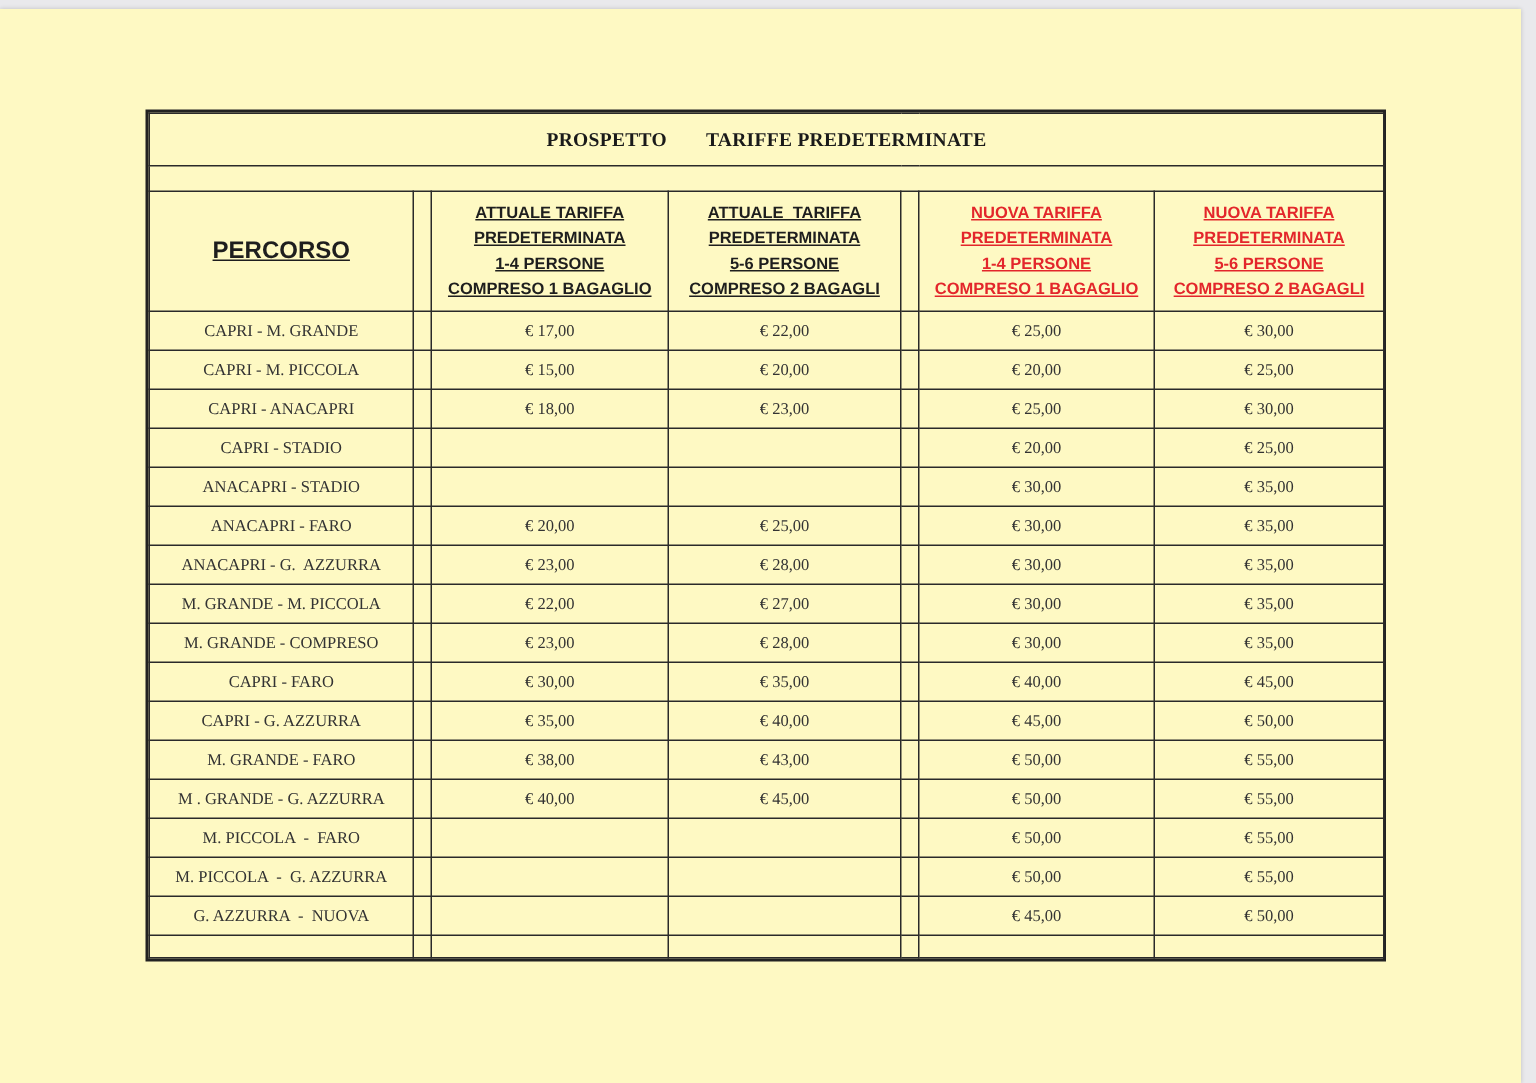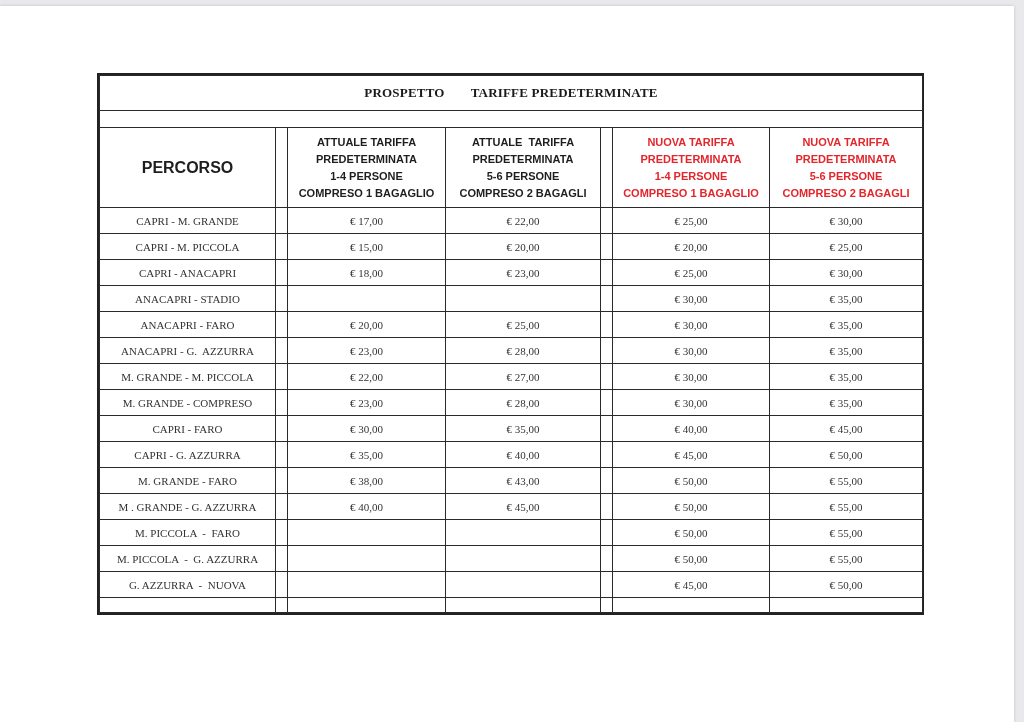--- a/index.html
+++ b/index.html
@@ -4,41 +4,41 @@
 <style>
   html, body { margin:0; padding:0; }
   body {
     width:1024px; height:722px; overflow:hidden;
     background:#e9e9ec;
     font-family:"DejaVu Serif","Liberation Serif",serif;
     position:relative;
   }
   .page {
     position:absolute; left:0; top:6px; width:1014px; height:716px;
-    background:#ffffff;
+    background:#fef9c3;
     box-shadow: 0 0 3px rgba(0,0,0,0.18);
   }
   .grid {
     position:absolute; left:97px; top:67px;
     border:2px solid #222;
     width:823px;
     border-collapse:collapse;
     table-layout:fixed;
   }
   table { border-collapse:collapse; table-layout:fixed; width:100%; }
   td, th { border:1.5px solid #2a2a2a; padding:0; text-align:center; vertical-align:middle; overflow:hidden; }
   .title-row td {
     height:34px; font-family:"Liberation Serif","DejaVu Serif",serif;
     font-weight:bold; font-size:13px; color:#1a1a1a; letter-spacing:0.2px;
   }
   .title-row .t2 { margin-left:26px; }
   .spacer-row td { height:16px; }
   .head-row th {
     height:79px; font-family:"Liberation Sans","DejaVu Sans",sans-serif;
-    font-weight:bold; font-size:11px; line-height:17px; color:#1e1e1e;
+    font-weight:bold; font-size:11px; line-height:17px; color:#1e1e1e;text-decoration:underline;
   }
   .head-row th.red { color:#e3262b; }
   .head-row th.percorso { font-size:16px; }
   .data-row td {
     height:25px; font-family:"Liberation Serif","DejaVu Serif",serif;
     font-size:11px; color:#333;
   }
   .end-row td { height:14px; }
   .gap { width:10px; }
 </style>
@@ -119,20 +119,29 @@
   <tr class="data-row">
     <td style="white-space:pre">CAPRI - ANACAPRI</td>
     <td class="gap"></td>
     <td>€ 18,00</td>
     <td>€ 23,00</td>
     <td class="gap"></td>
     <td>€ 25,00</td>
     <td>€ 30,00</td>
   </tr>
 
+  <tr class="data-row">
+    <td style="white-space:pre">CAPRI - STADIO</td>
+    <td class="gap"></td>
+    <td></td>
+    <td></td>
+    <td class="gap"></td>
+    <td>€ 20,00</td>
+    <td>€ 25,00</td>
+  </tr>
 
   <tr class="data-row">
     <td style="white-space:pre">ANACAPRI - STADIO</td>
     <td class="gap"></td>
     <td></td>
     <td></td>
     <td class="gap"></td>
     <td>€ 30,00</td>
     <td>€ 35,00</td>
   </tr>

